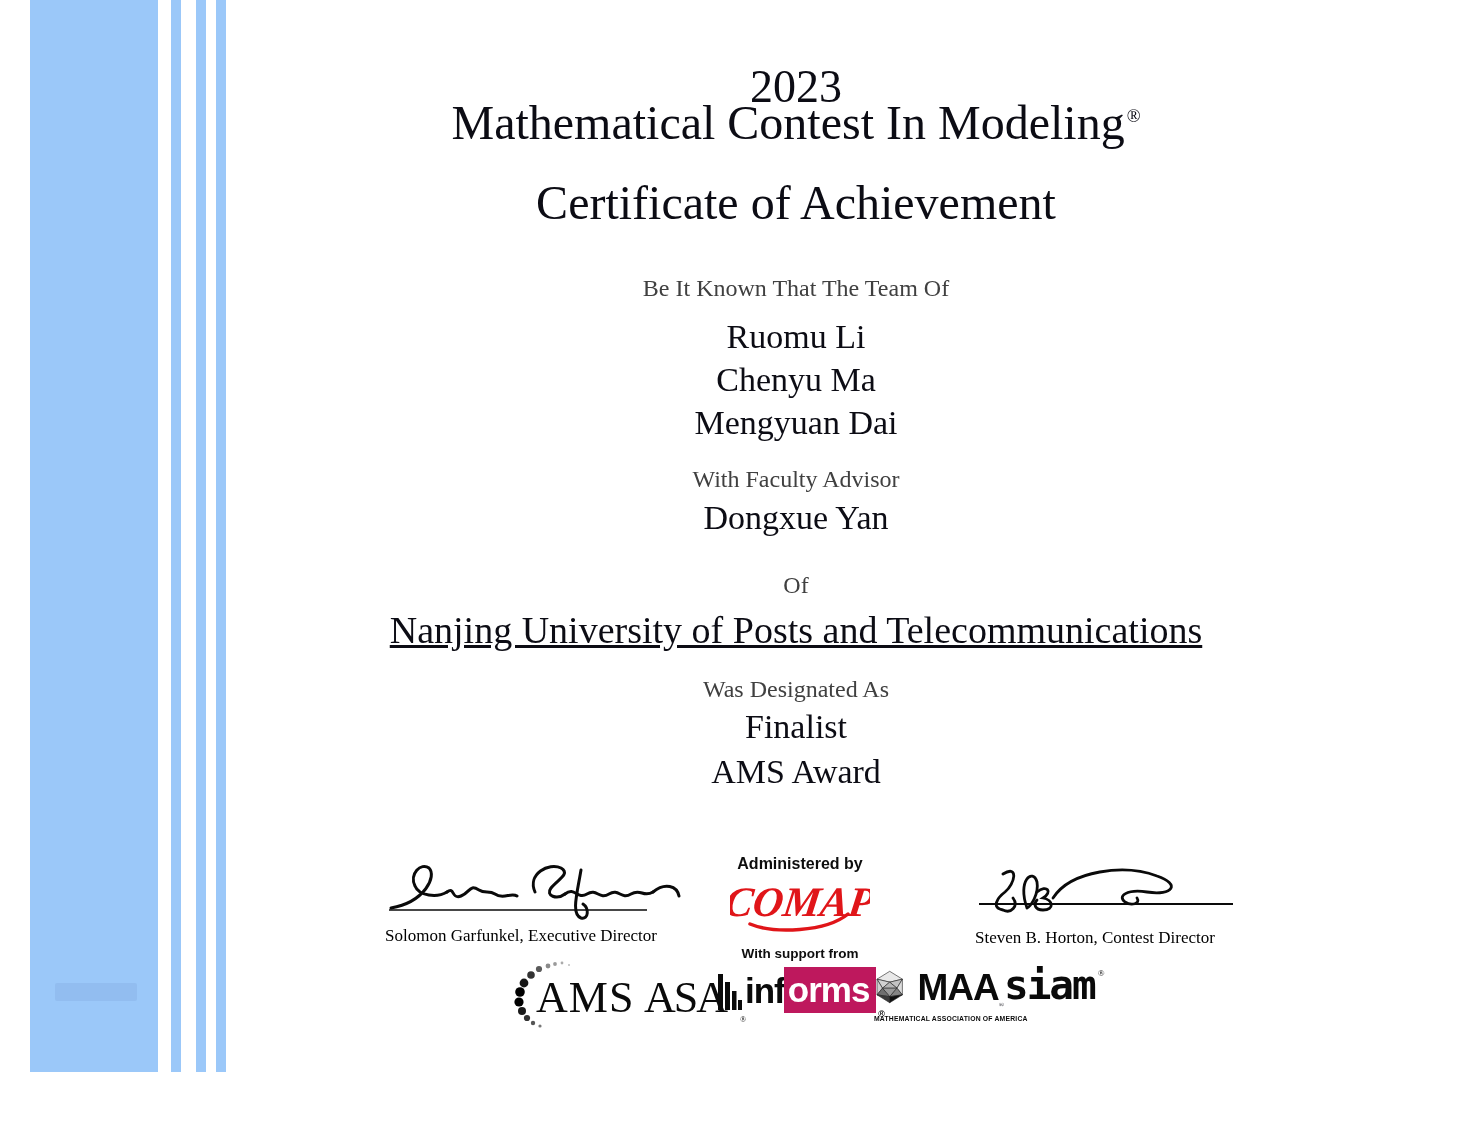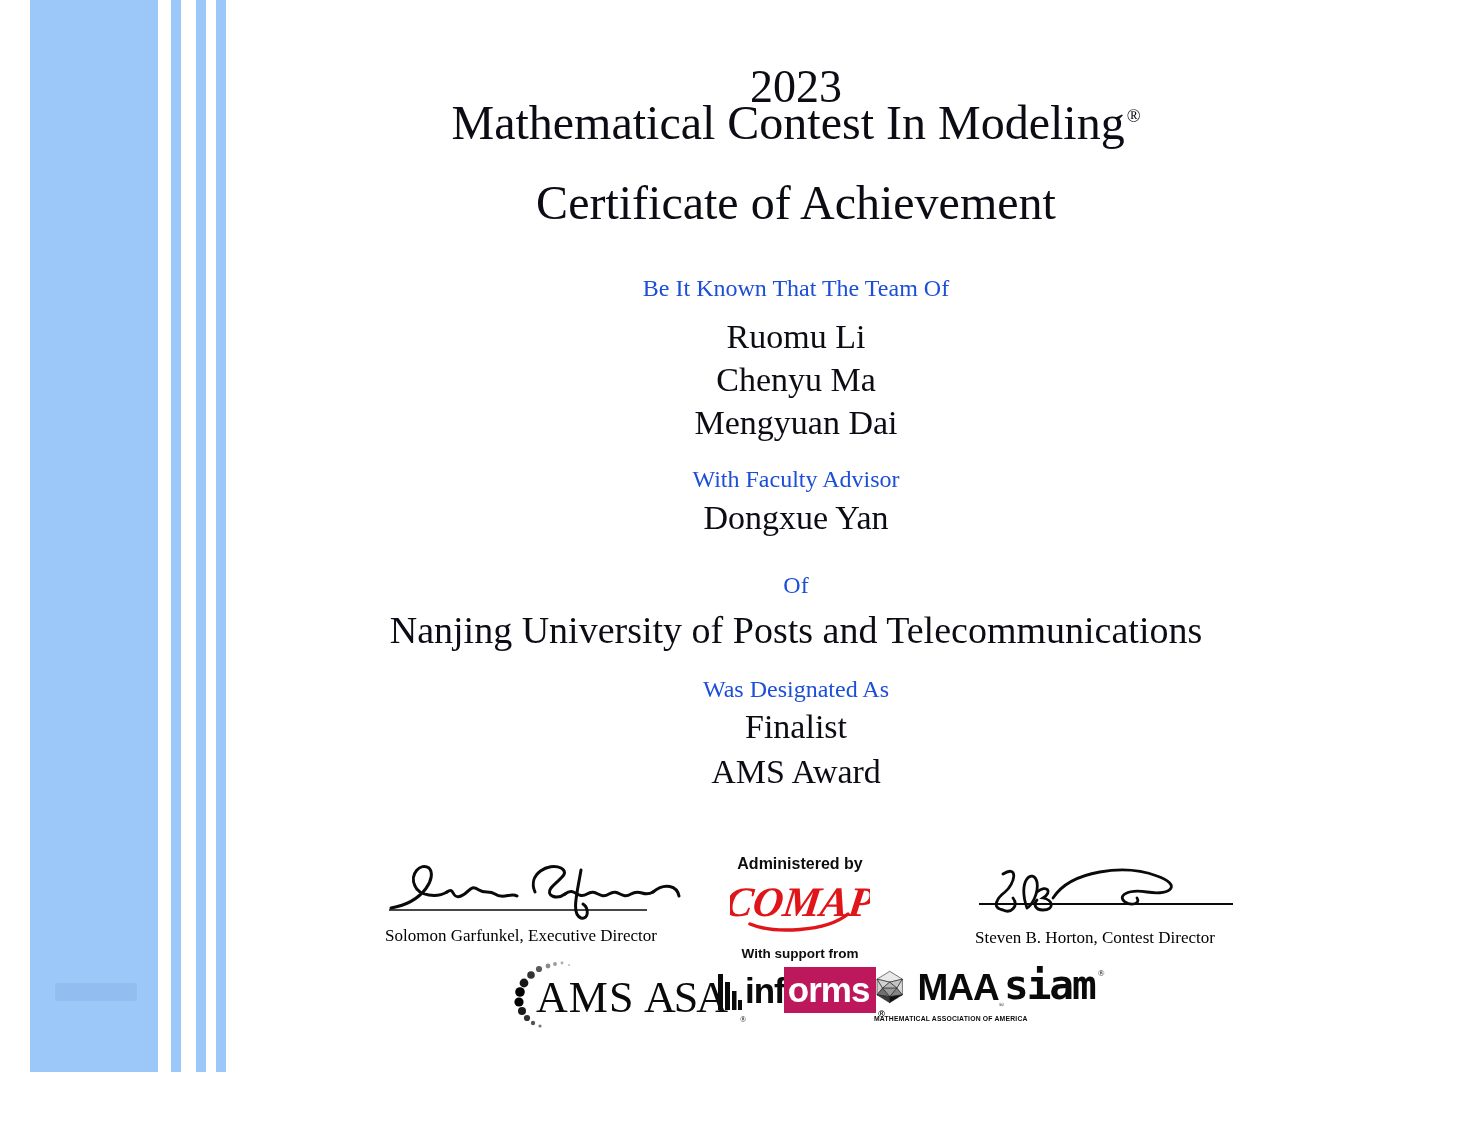--- a/index.html
+++ b/index.html
@@ -13,23 +13,23 @@
   .stripe-t1{left:171px;width:10px;height:1072px;}
   .stripe-t2{left:196px;width:10px;height:1072px;}
   .stripe-t3{left:216px;width:10px;height:1072px;}
   .stripe-watermark{position:absolute;left:55px;top:983px;width:82px;height:18px;
     background:rgba(90,125,190,0.14);border-radius:2px;}
   
   .cline{position:absolute;left:125px;width:1342px;text-align:center;line-height:1;white-space:nowrap;}
   .t-year{font-size:46px;margin-top:32px;}
   .t-title{font-size:48px;}
   .t-sub{font-size:48px;}
-  .t-label{font-size:24px;color:#1d4ed8;}
+  .t-label{font-size:24px;color:#404040;}
   .t-name{font-size:34px;}
-  .t-inst{font-size:38px;}
+  .t-inst{font-size:38px;text-decoration:underline;}
   sup.reg{font-size:0.38em;vertical-align:super;margin-left:2px;}
   
   .sig-svg{position:absolute;}
   .sig-caption{position:absolute;text-align:left;font-size:17px;color:#000000;line-height:1.1;white-space:nowrap;}
   .admin-block{position:absolute;left:730px;top:856px;width:140px;text-align:center;}
   .admin-label{font-family:"Liberation Sans",sans-serif;font-weight:bold;font-size:16px;color:#0d0d0d;line-height:1;}
   .support-label{font-family:"Liberation Sans",sans-serif;font-weight:bold;font-size:13.5px;color:#0d0d0d;line-height:1;margin-top:5px;}
   
   .sponsors{position:absolute;left:512px;top:958px;width:622px;height:70px;}
   .logo{position:absolute;}

